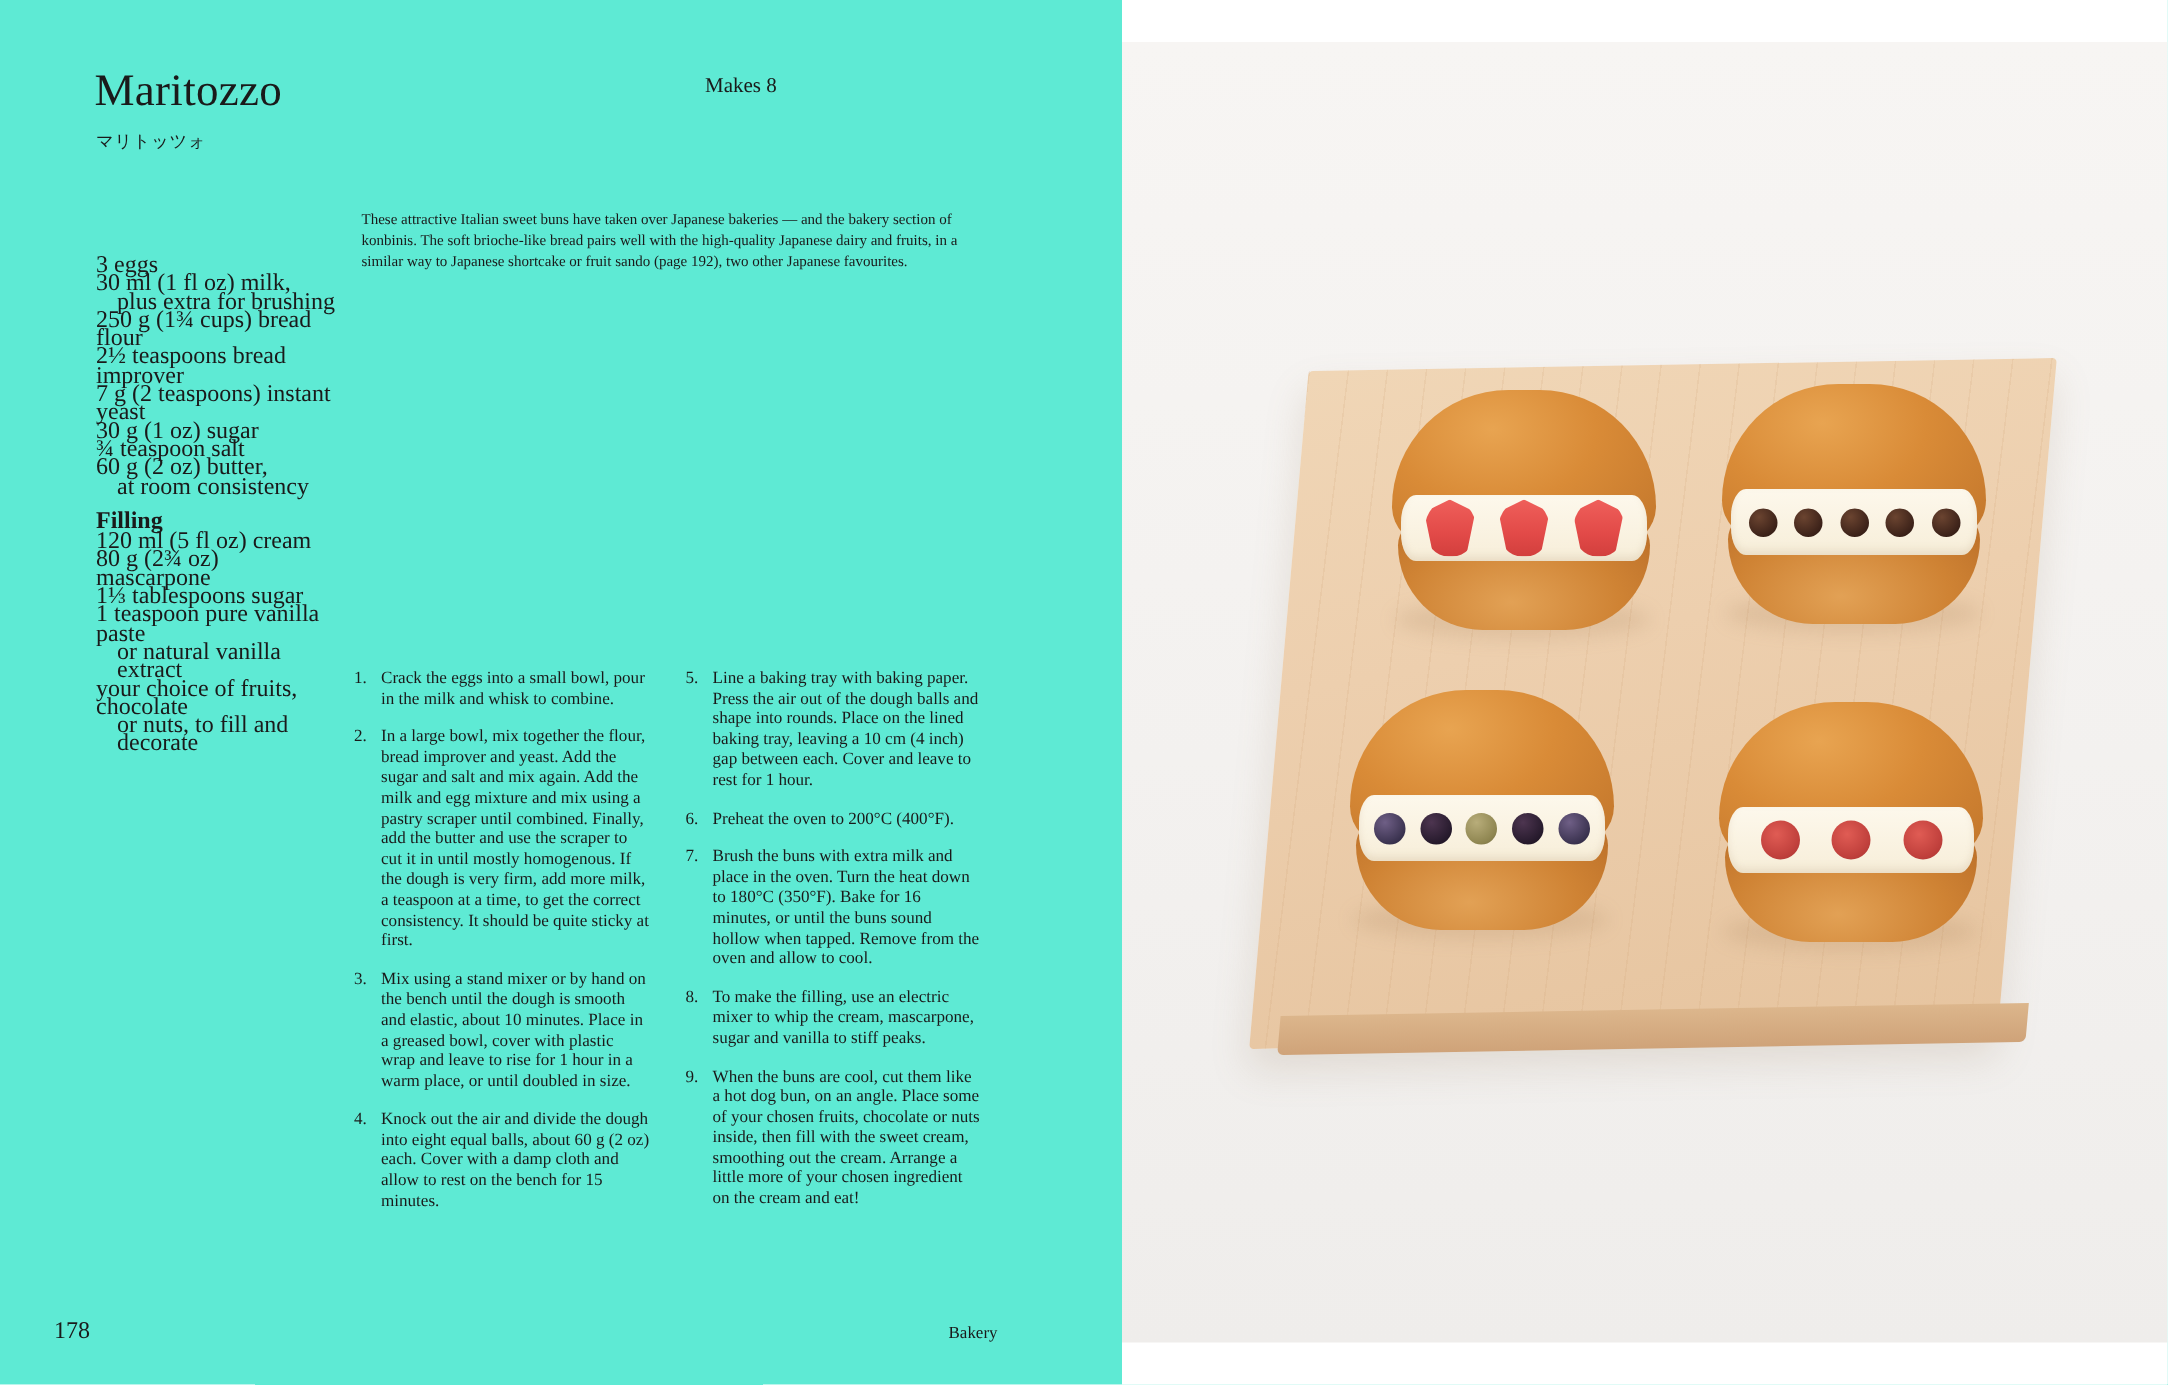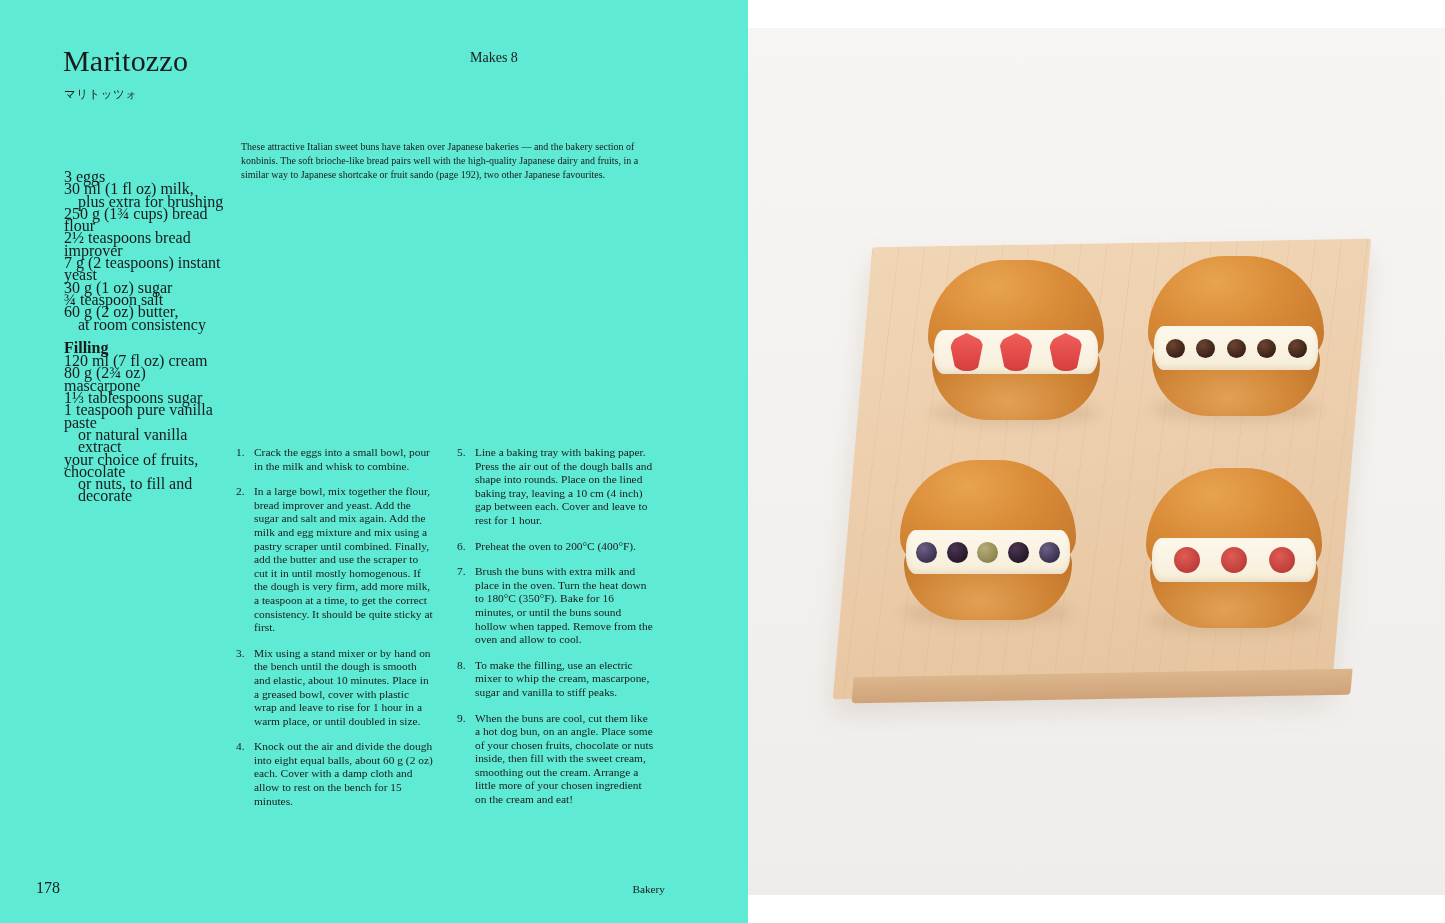--- a/index.html
+++ b/index.html
@@ -264,21 +264,21 @@
       <div class="ing-line indent">plus extra for brushing</div>
       <div class="ing-line">250 g (1¾ cups) bread flour</div>
       <div class="ing-line">2½ teaspoons bread improver</div>
       <div class="ing-line">7 g (2 teaspoons) instant yeast</div>
       <div class="ing-line">30 g (1 oz) sugar</div>
       <div class="ing-line">¾ teaspoon salt</div>
       <div class="ing-line">60 g (2 oz) butter,</div>
       <div class="ing-line indent">at room consistency</div>
 
       <div class="section-head">Filling</div>
-      <div class="ing-line">120 ml (7 fl oz) cream</div>
+      <div class="ing-line">120 ml (5 fl oz) cream</div>
       <div class="ing-line">80 g (2¾ oz) mascarpone</div>
       <div class="ing-line">1⅓ tablespoons sugar</div>
       <div class="ing-line">1 teaspoon pure vanilla paste</div>
       <div class="ing-line indent">or natural vanilla extract</div>
       <div class="ing-line">your choice of fruits, chocolate</div>
       <div class="ing-line indent">or nuts, to fill and decorate</div>
     </div>
 
     <div class="intro">
       <p>These attractive Italian sweet buns have taken over Japanese bakeries — and the bakery section of konbinis. The soft brioche-like bread pairs well with the high-quality Japanese dairy and fruits, in a similar way to Japanese shortcake or fruit sando (page 192), two other Japanese favourites.</p>

